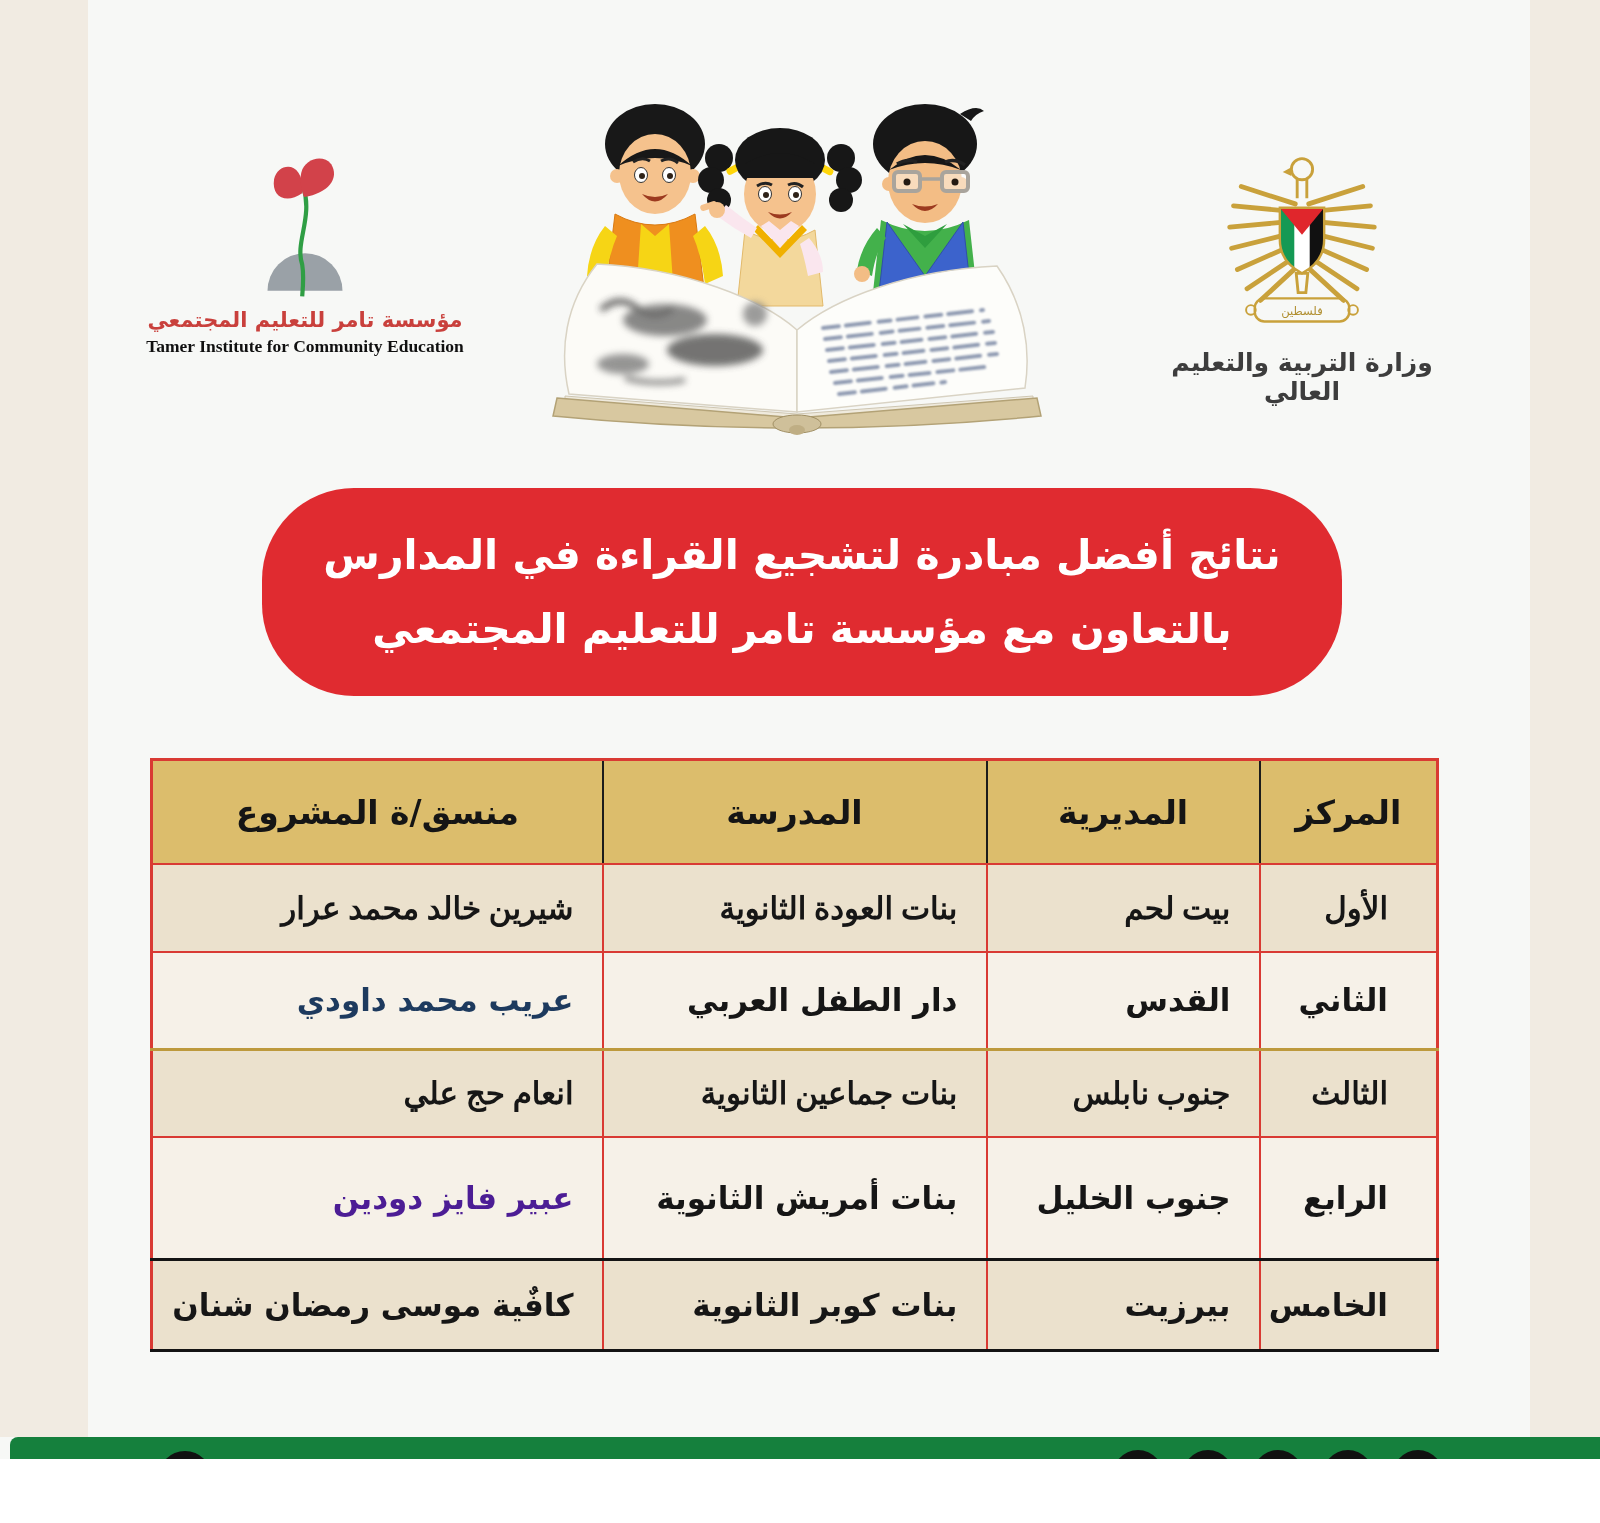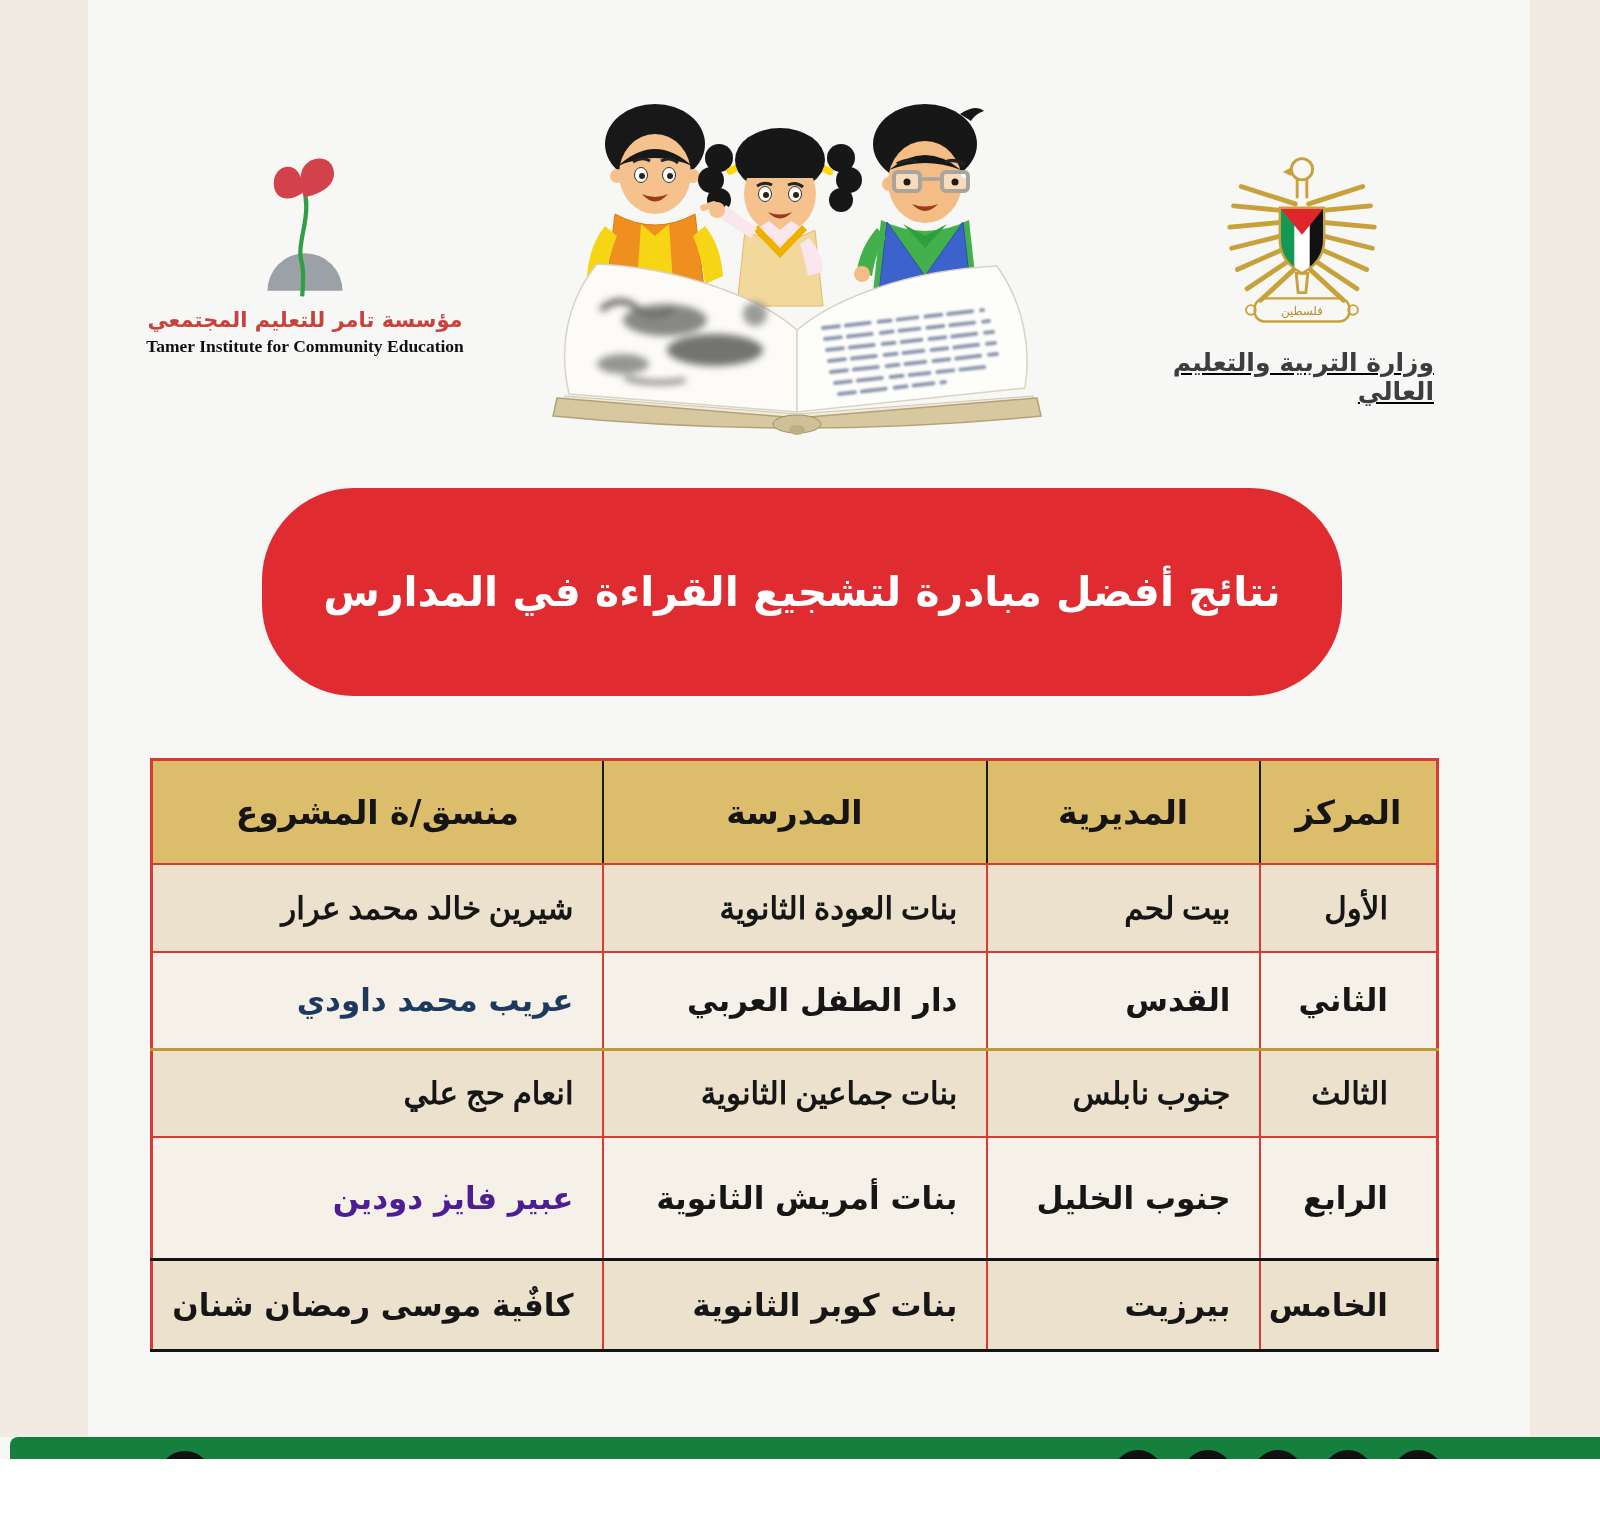--- a/index.html
+++ b/index.html
@@ -13,21 +13,21 @@
   .tamer{position:absolute;left:130px;top:152px;width:350px;text-align:center;}
   .tamer svg{display:block;margin:0 auto;}
   .tamer-ar{color:#c9403c;font-size:21px;font-weight:700;margin-top:6px;direction:rtl;}
   .tamer-en{color:#101010;font-size:17.5px;font-weight:700;margin-top:4px;
             font-family:"Liberation Serif",serif;}
 
   
   .kids{position:absolute;left:505px;top:78px;}
 
   
-  .ministry{position:absolute;left:1170px;top:148px;width:264px;text-decoration:underline;}
+  .ministry{position:absolute;left:1170px;top:148px;width:264px;text-align:center;}
   .ministry svg{display:block;margin:0 auto;}
   .ministry-name{color:#3d3d3d;font-size:25px;font-weight:700;margin-top:12px;direction:rtl;}
 
   
   .banner{position:absolute;left:262px;top:488px;width:1080px;height:208px;background:#e02b30;
           border-radius:92px;display:flex;flex-direction:column;align-items:center;
           justify-content:center;gap:26px;direction:rtl;}
   .banner .line{color:#ffffff;font-size:41px;font-weight:800;white-space:nowrap;}
 
   
@@ -216,20 +216,21 @@
       <rect x="36" y="156" width="98" height="24" rx="10" fill="none" stroke="#c9a13b" stroke-width="2.5"></rect>
       <circle cx="32" cy="168" r="5" fill="none" stroke="#c9a13b" stroke-width="2"></circle>
       <circle cx="138" cy="168" r="5" fill="none" stroke="#c9a13b" stroke-width="2"></circle>
       <text x="85" y="173" text-anchor="middle" font-size="12" fill="#b08e2f">فلسطين</text>
     </svg>
     <div class="ministry-name">وزارة التربية والتعليم العالي</div>
   </section>
 
   <div class="banner">
     <div class="line">نتائج أفضل مبادرة لتشجيع القراءة في المدارس</div>
+    <div class="line">بالتعاون مع مؤسسة تامر للتعليم المجتمعي</div>
   </div>
 
   <table class="results">
     <colgroup>
       <col style="width:178px">
         <col style="width:273px">
         <col style="width:384px">
         <col style="width:451px">
     </colgroup>
     <thead>

